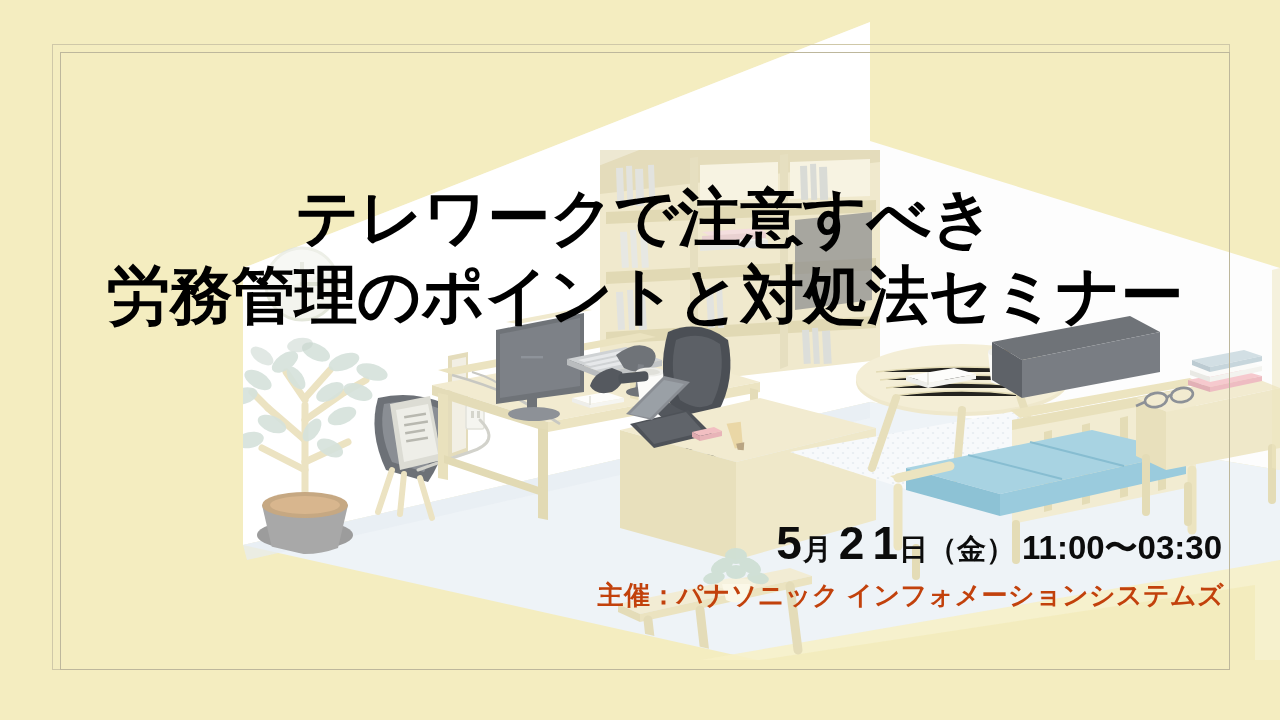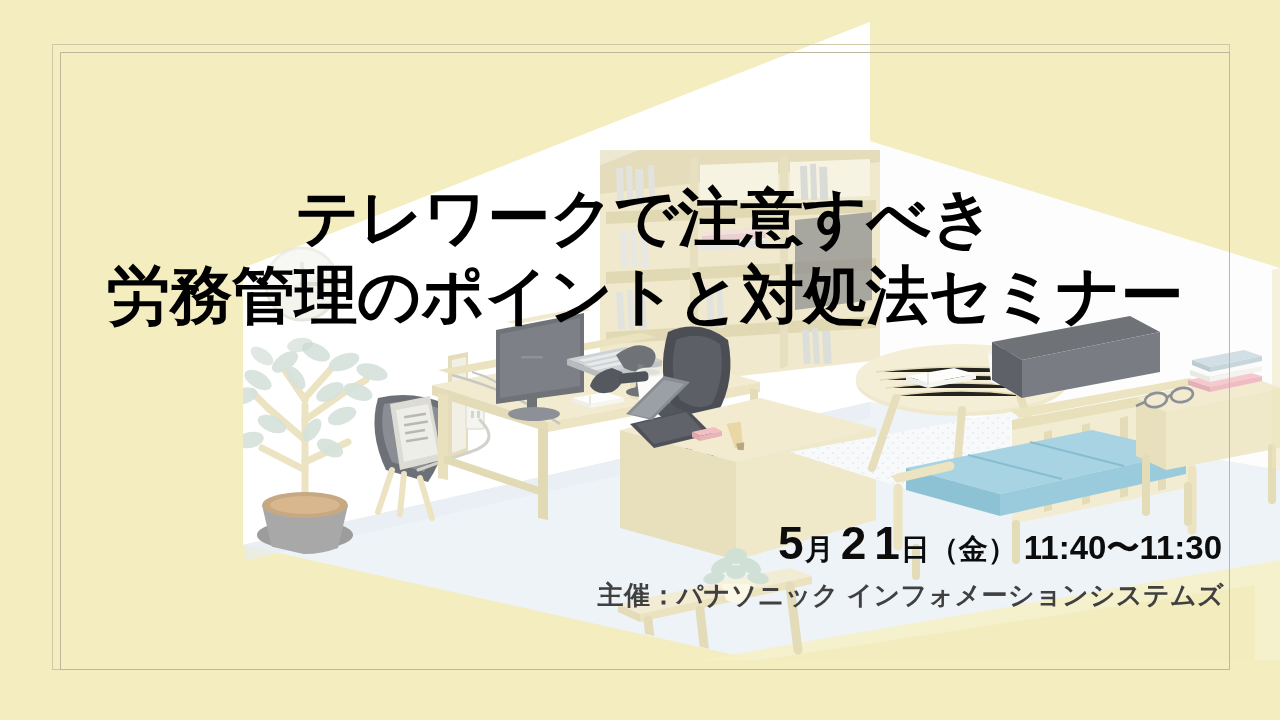--- a/index.html
+++ b/index.html
@@ -47,21 +47,21 @@
   }
   .d-big{font-size:46px;font-weight:bold;letter-spacing:1px;}
   .d-mid{font-size:29px;font-weight:bold;}
   .d-time{font-size:33px;font-weight:bold;letter-spacing:0px;}
   .sp{display:inline-block;width:7px;}
   .org-block{
     position:absolute;right:56px;top:580px;text-align:right;
     white-space:nowrap;
   }
   .org-line{
-    color:#404040;font-weight:bold;font-size:26px;line-height:30px;
+    color:#c2410c;font-weight:bold;font-size:26px;line-height:30px;
     letter-spacing:0.4px;display:block;
   }
 </style>
 </head>
 <body>
 
 <div id="slide">
 
   <svg id="art" viewBox="0 0 1280 720" preserveAspectRatio="none" aria-hidden="true">
     <defs>
@@ -472,21 +472,21 @@
     <div class="date-line">
       <span class="d-big">5</span>
       <span class="d-mid">月</span>
       <span class="sp"></span>
       <span class="d-big">2</span>
       <span class="sp"></span>
       <span class="d-big">1</span>
       <span class="d-mid">日</span>
       <span class="d-mid">（金）</span>
       <span class="sp"></span>
-      <span class="d-time">11:40〜11:30</span>
+      <span class="d-time">11:00〜03:30</span>
     </div>
   </div>
 
   <div class="org-block">
     <span class="org-line">主催：パナソニック インフォメーションシステムズ</span>
   </div>
 
 </div>
 
 </body></html>

